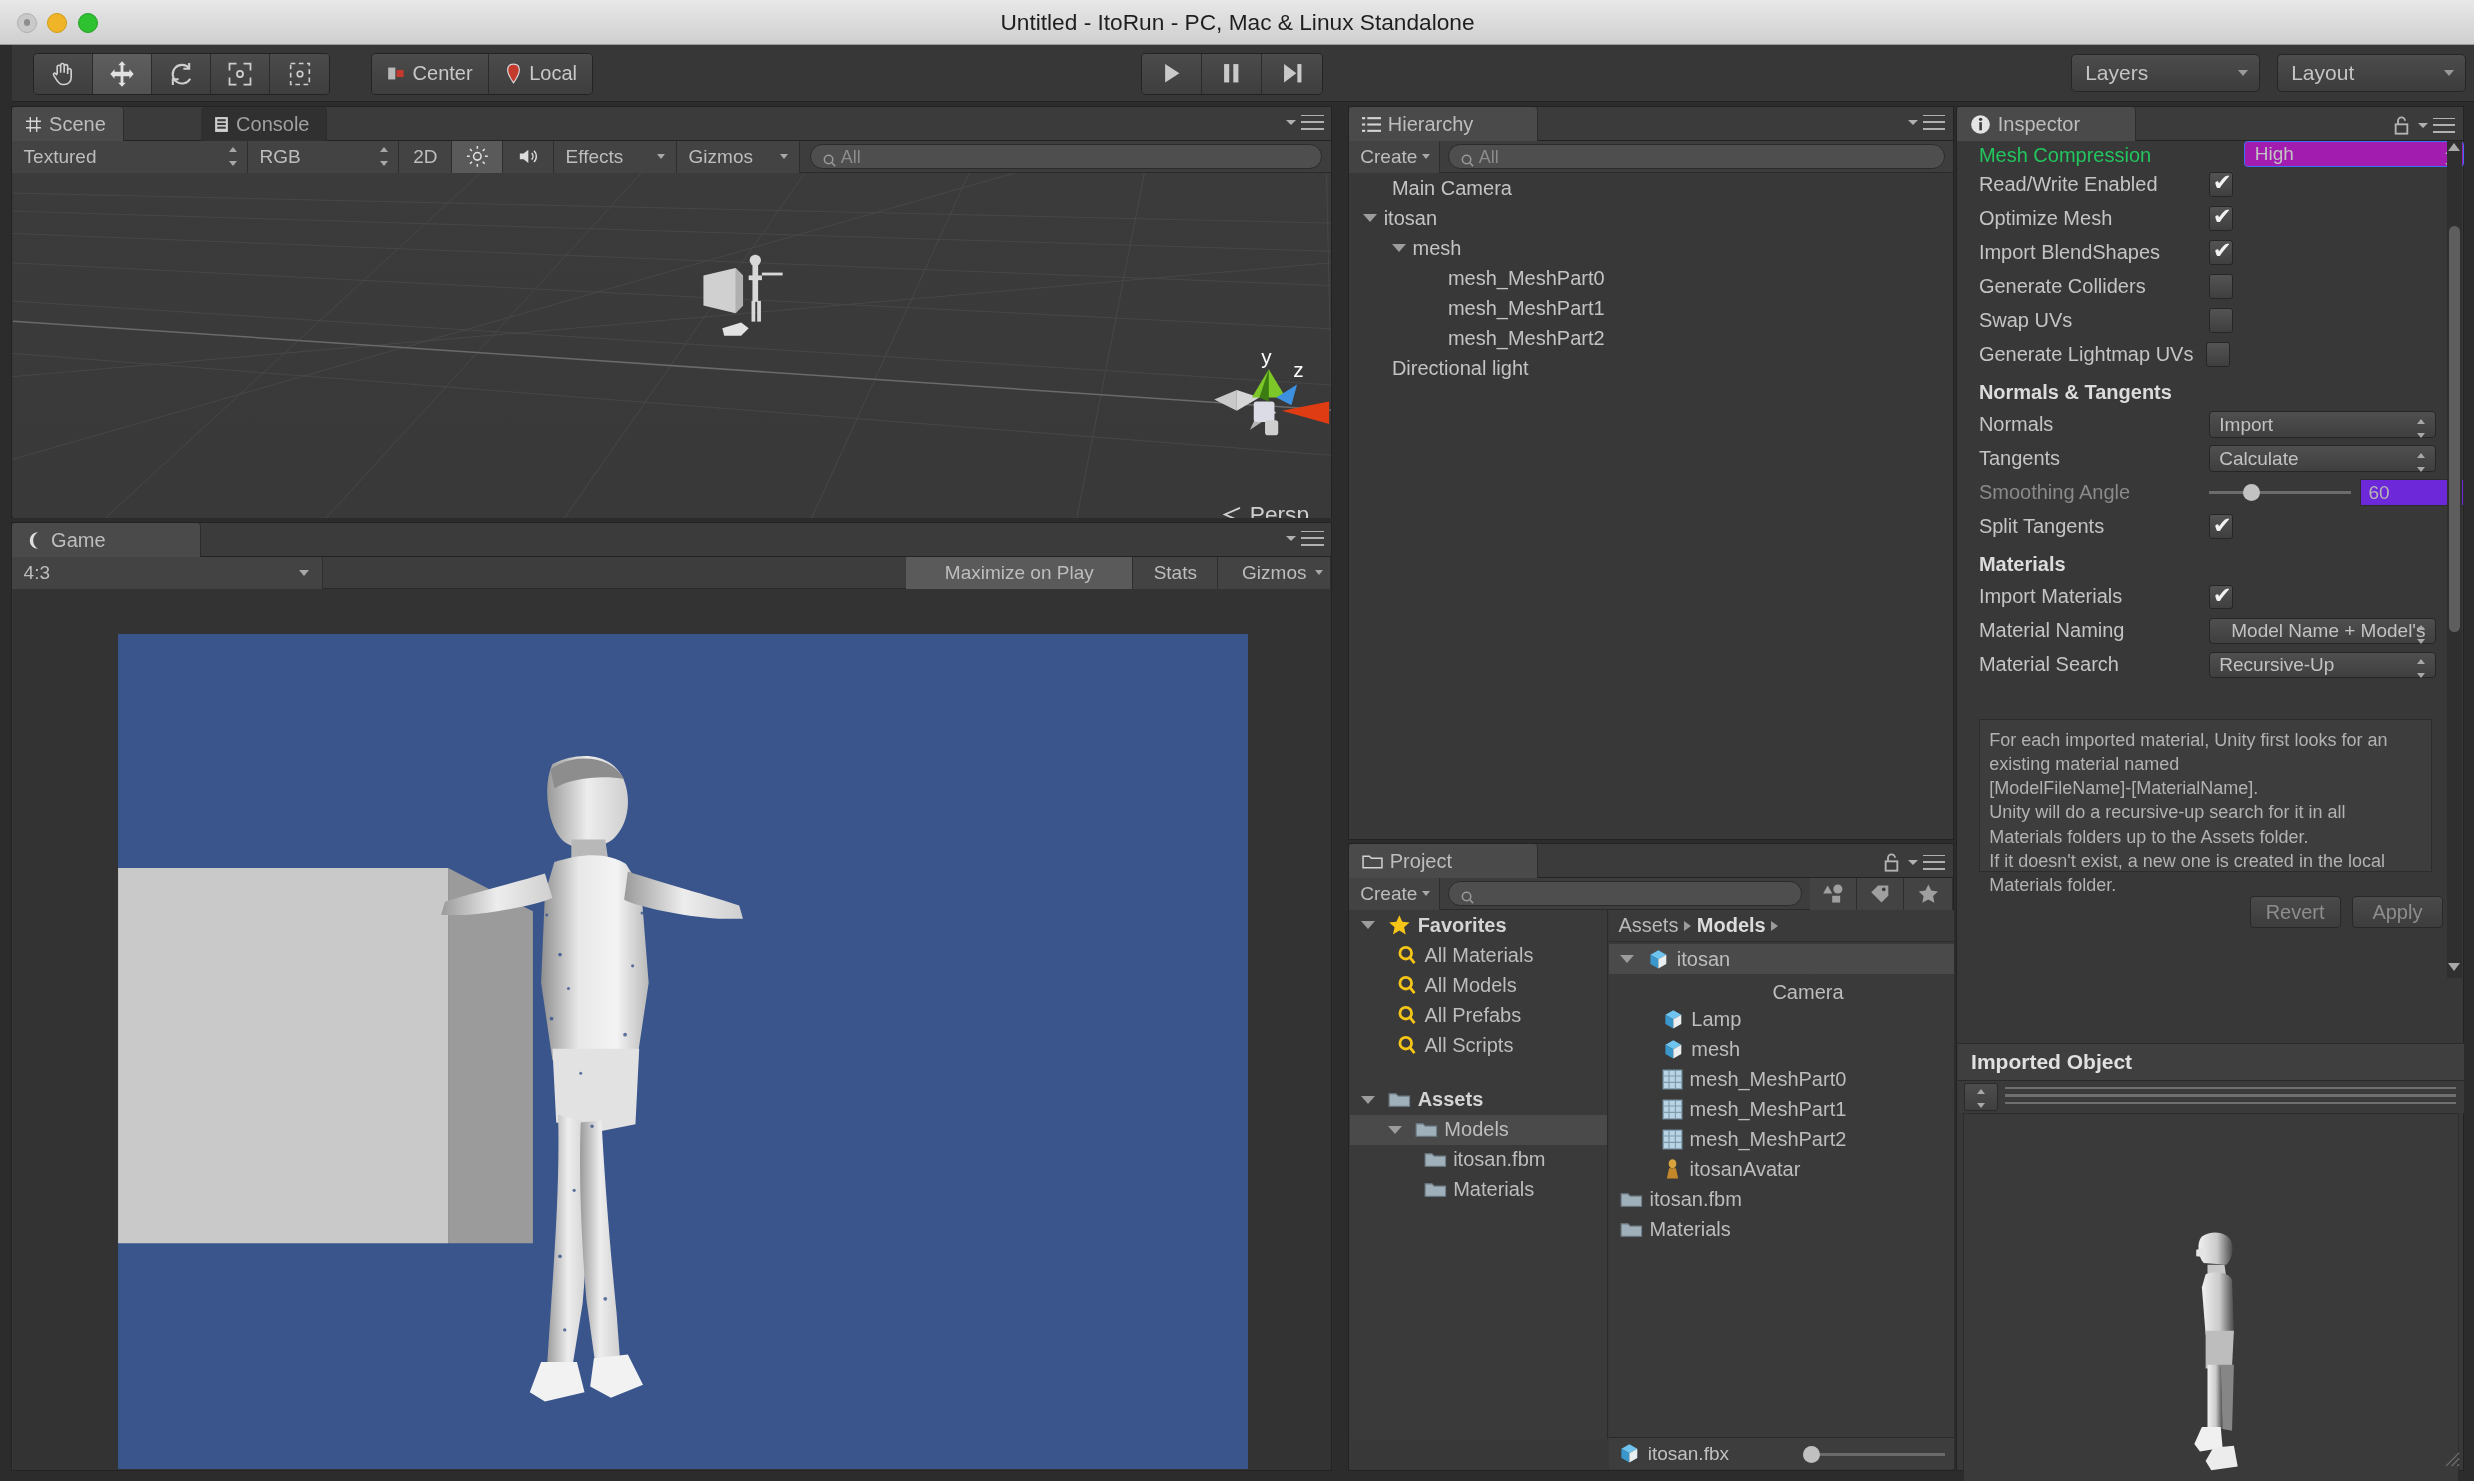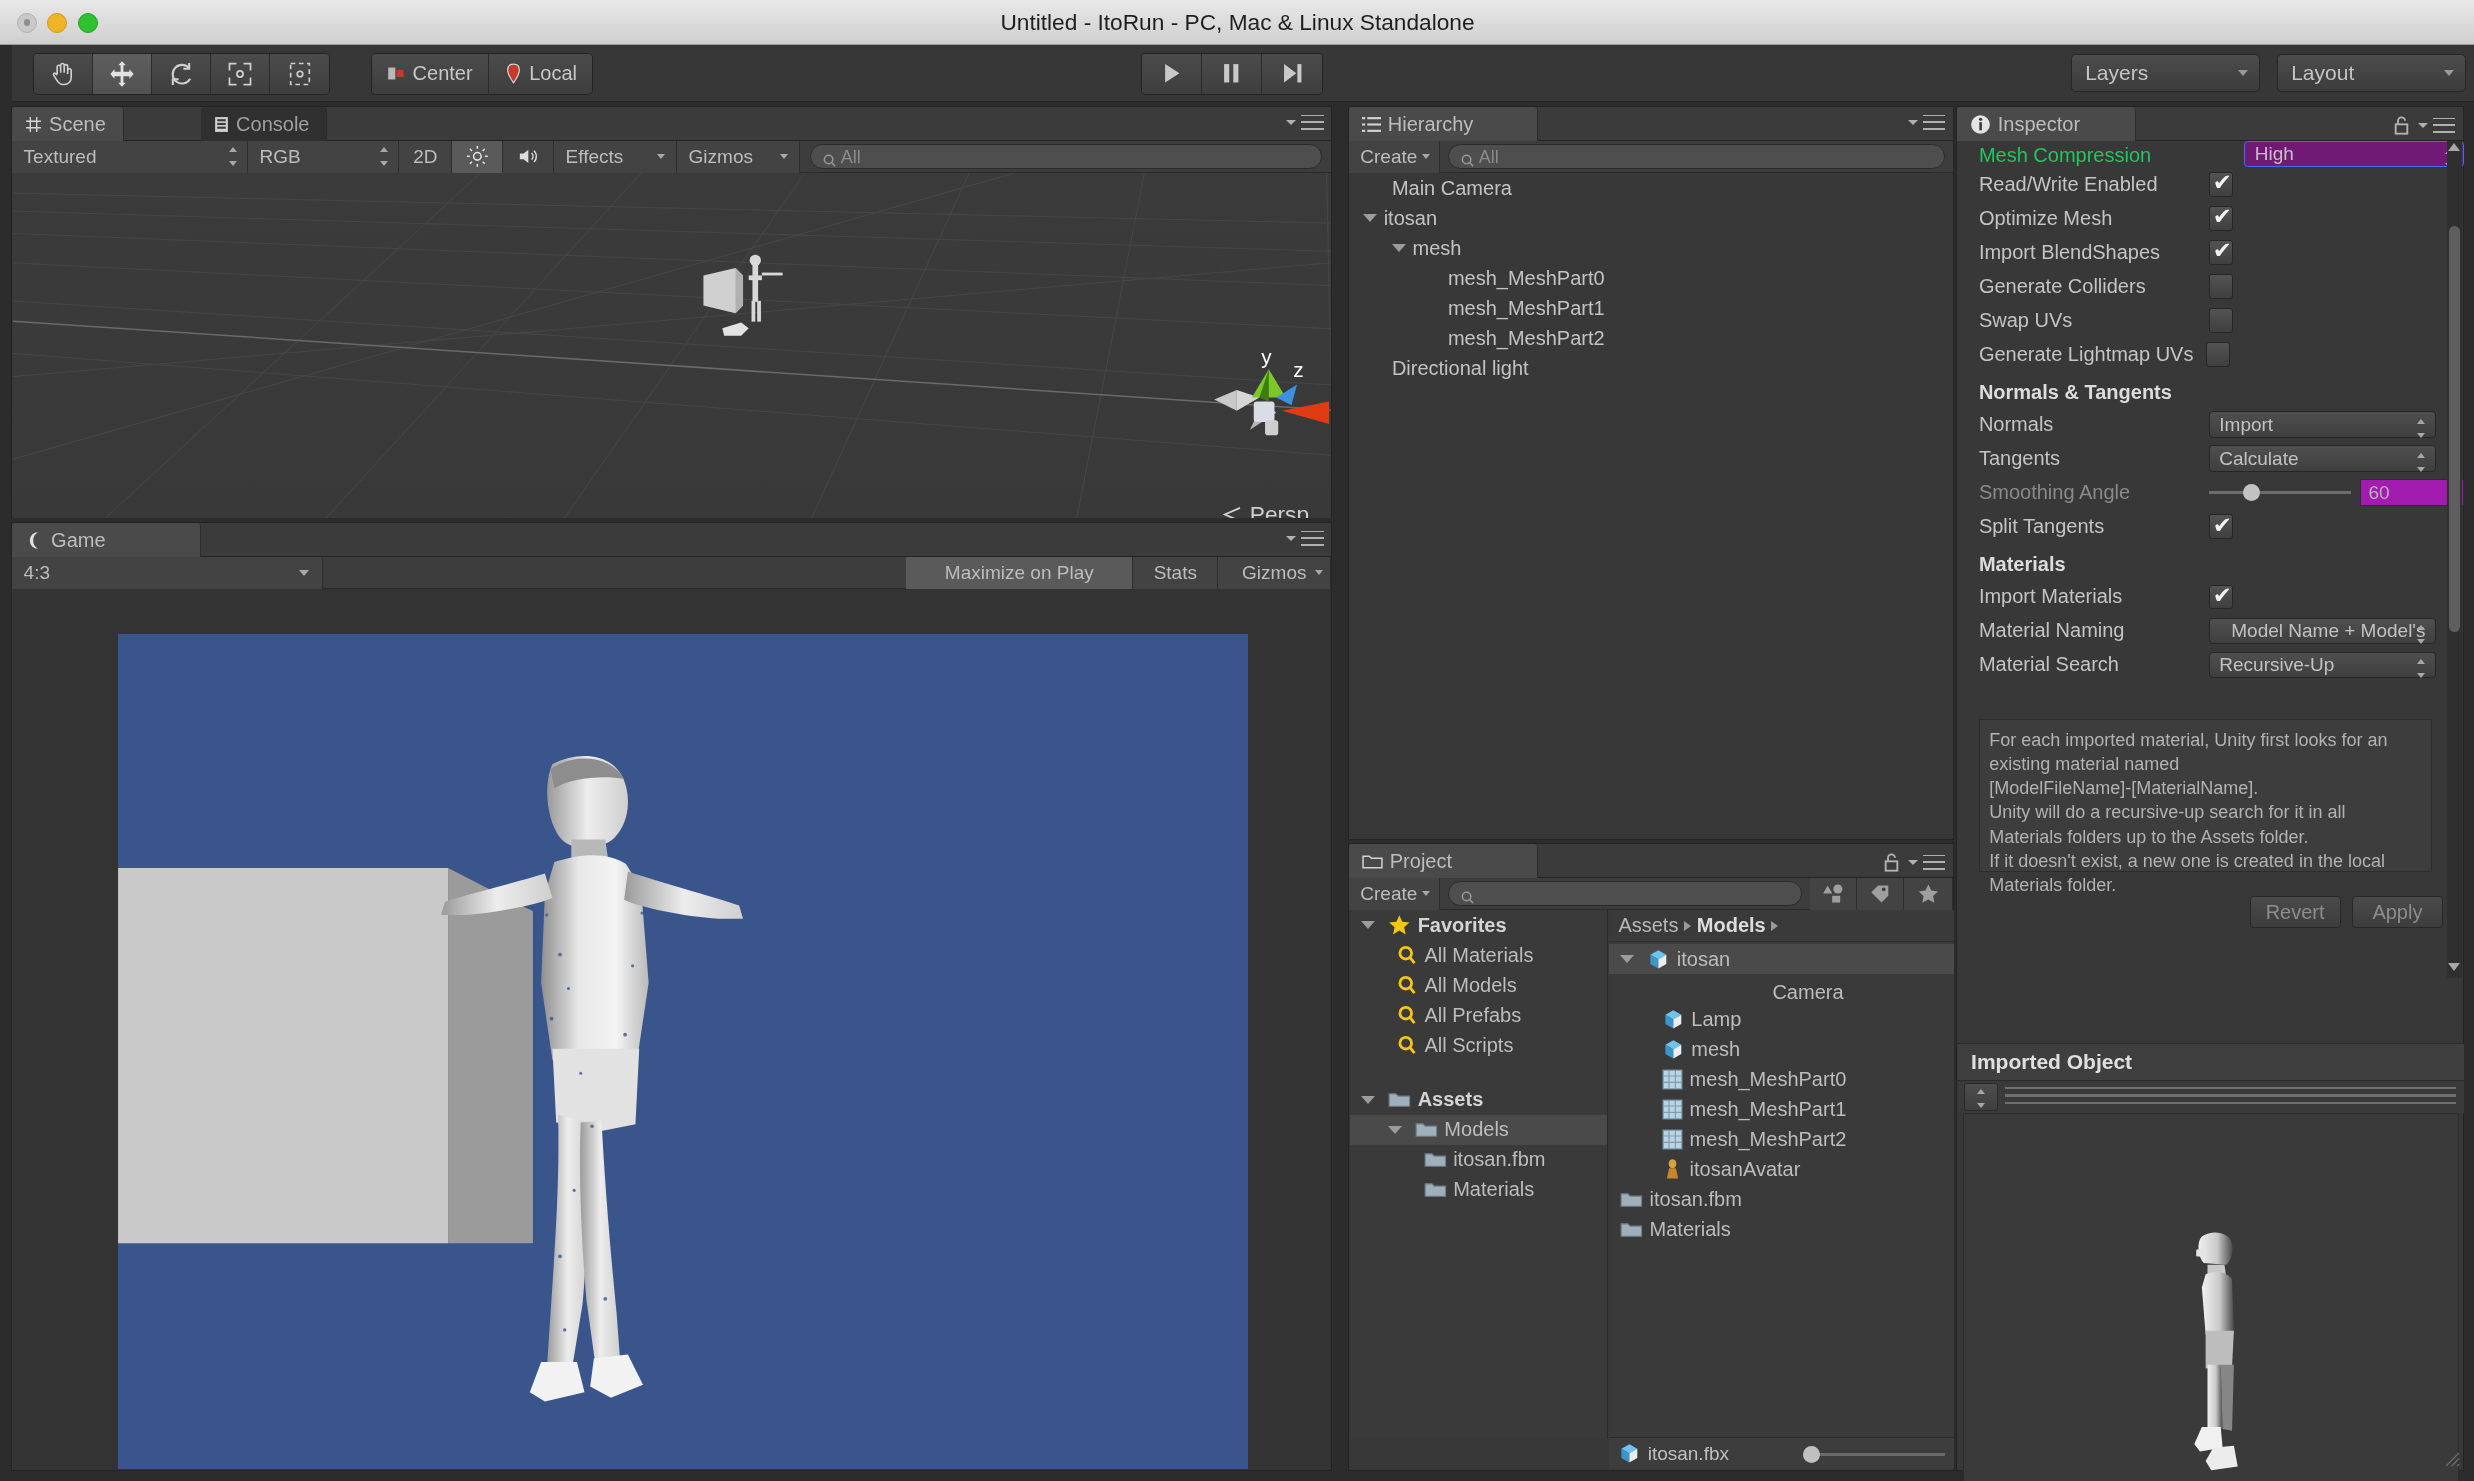--- a/index.html
+++ b/index.html
@@ -138,32 +138,32 @@
     overflow:hidden; }
   .irow{ height:34px; display:flex; align-items:center; padding-left:21px; }
   .ilabel{ width:230px; color:#c4c4c4; font-size:20px; }
   .ilabel.dim{ color:#8a8a8a; }
   .ilabel.hl{ color:#22c55e; }
   .isection{ color:#dcdcdc; font-size:20px; font-weight:bold;
     padding:9.4px 0 3.8px 21px; }
   .popup{ height:26.4px; background:linear-gradient(#4f4f4f,#3f3f3f);
     border:0.9px solid #262626; border-radius:3.8px; color:#c2c2c2; font-size:19px;
     display:flex; align-items:center; padding:0 9.4px; position:relative; }
-  .popup.focus{ border:1.9px solid #3d6ef5; background:#701a75;margin-left:44px; }
+  .popup.focus{ border:1.9px solid #3d6ef5; background:#a21caf;margin-left:44px; }
   .chk{ width:24.5px; height:24.5px; border-radius:2.8px;
     background:linear-gradient(#535353,#3f3f3f); border:0.9px solid #262626;
     position:relative; }
   .chk.on::after{ content:"✔"; position:absolute; left:2.8px; top:-3.8px;
     color:#f2f2f2; font-size:22.7px; }
   .slider{ width:142px; height:26.4px; display:flex; align-items:center;
     position:relative; }
   .slider .track{ width:100%; height:2.8px; background:#6c6c6c; }
   .slider .knob{ position:absolute; left:34px; width:17px; height:17px;
     border-radius:50%; background:#c2c2c2; }
-  .numfield{ width:104px; height:26.4px; background:#a21caf;
+  .numfield{ width:104px; height:26.4px; background:#6d28d9;
     border:0.9px solid #2c2c2c; color:#b5b5b5; font-size:19px;
     display:flex; align-items:center; padding:0 7.6px; }
   #helpbox{ position:absolute; left:21px; width:453px; height:153px;
     background:#3d3d3d; border:0.9px solid #2c2c2c; padding:7.6px 9.4px;
     color:#b2b2b2; font-size:18px; line-height:1.35; white-space:pre-wrap; }
   .btn{ height:32px; min-width:91px; background:linear-gradient(#4a4a4a,#3d3d3d);
     border:0.9px solid #282828; border-radius:3.8px; color:#8d8d8d; font-size:20px;
     display:flex; align-items:center; justify-content:center; padding:0 13.2px; }
   #imported-head{ position:absolute; left:0.9px; top:936px; width:506px;
     height:38px; background:#3f3f3f; border-top:0.9px solid #2a2a2a;

